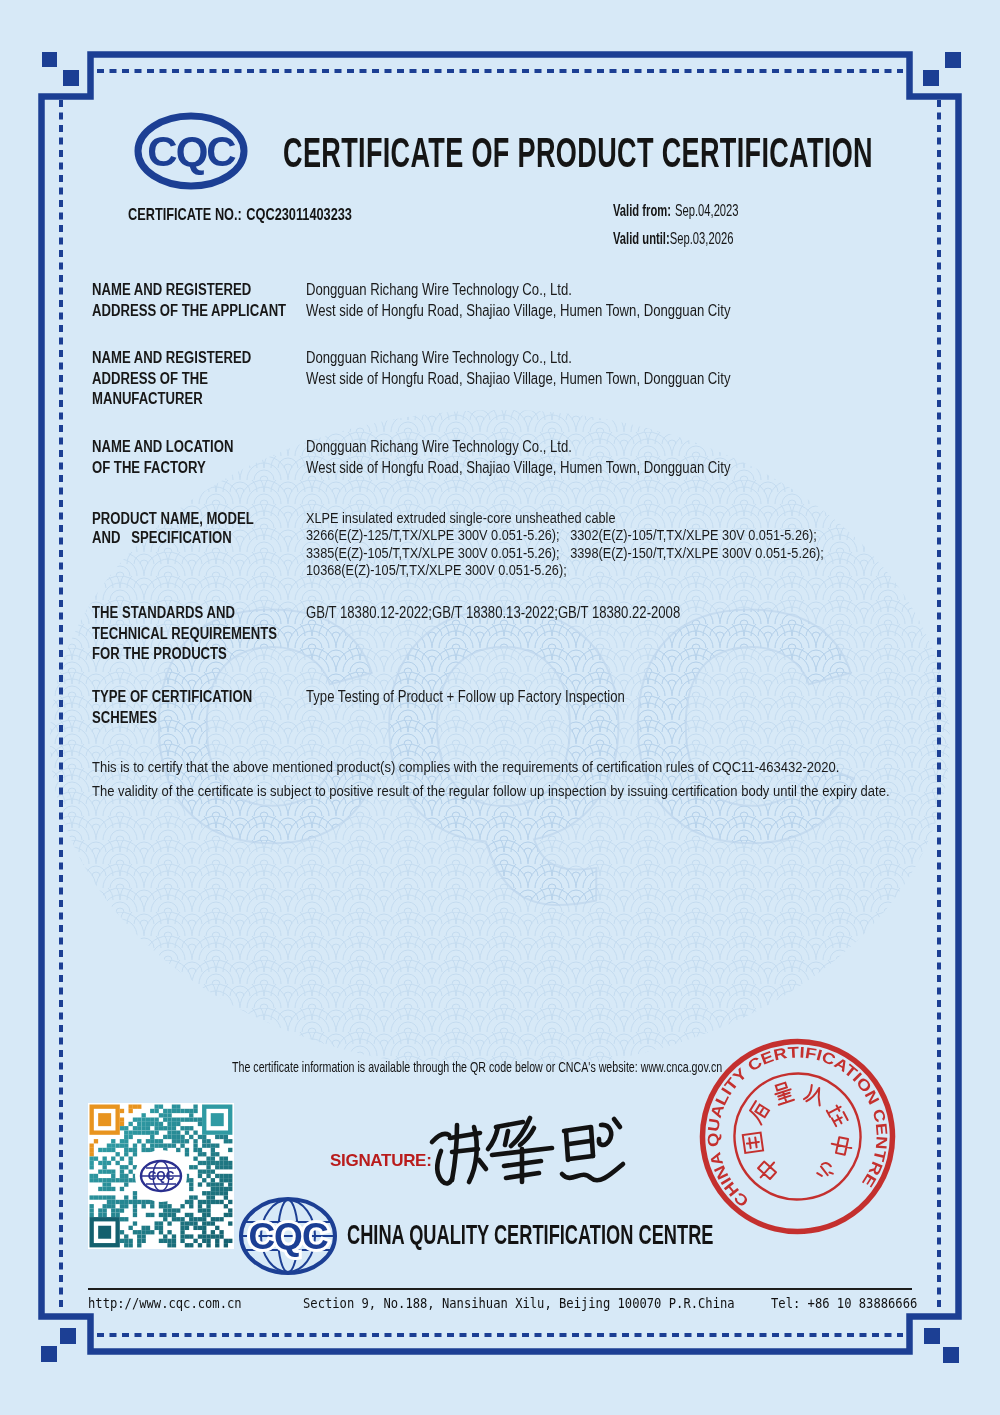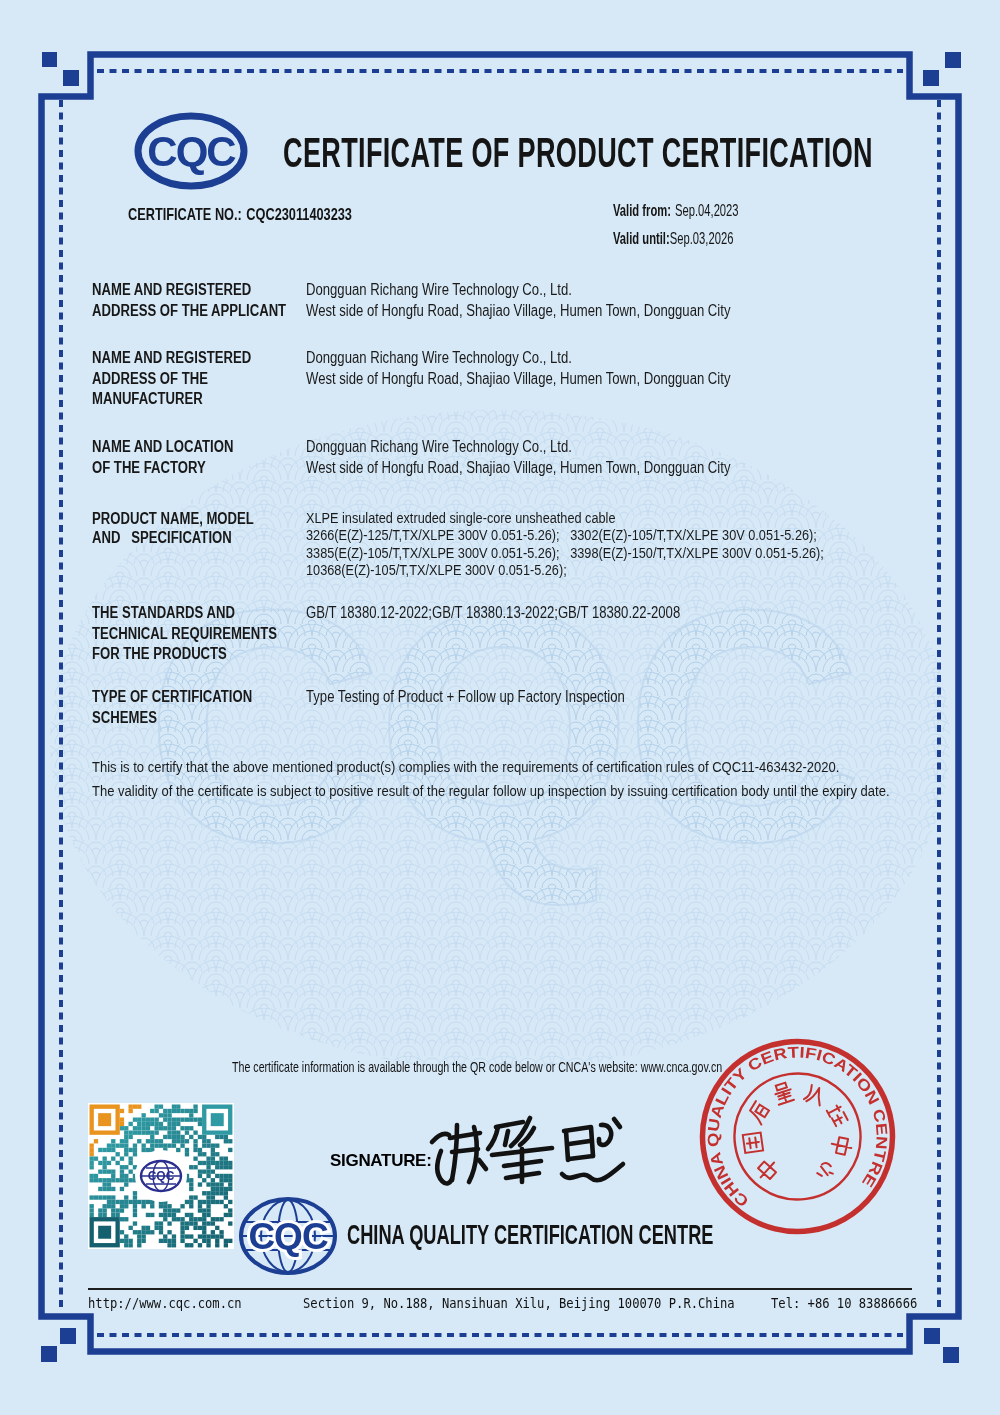--- a/index.html
+++ b/index.html
@@ -15,21 +15,21 @@
   .date-row b{font-weight:bold;}
   .gap{margin-left:6px;}
   .s-label{position:absolute;left:92px;width:240px;font-size:16px;font-weight:bold;line-height:20.5px;
            color:#181818;white-space:pre-wrap;transform:scaleX(.82);transform-origin:0 0;}
   .s-value{position:absolute;left:306px;width:760px;font-size:16px;line-height:20.5px;color:#1a1a1a;
            white-space:pre-wrap;transform:scaleX(.82);transform-origin:0 0;}
   .sec4 .s-value{font-size:15.5px;line-height:17.3px;}
   .sec4 .s-label{line-height:19px;}
   .statement{left:92px;font-size:15.5px;color:#1a1a1a;transform:scaleX(.84);}
   .qr-note{left:232px;top:1058px;font-size:15px;color:#121212;transform:scaleX(.71);}
-  .sig-label{left:330px;top:1151px;font-size:17px;font-weight:bold;color:#000000;letter-spacing:-.3px;}
+  .sig-label{left:330px;top:1151px;font-size:17px;font-weight:bold;color:#b91c1c;letter-spacing:-.3px;}
   .issuer-name{left:347px;top:1218px;font-size:28.5px;font-weight:bold;color:#131313;transform:scaleX(.64);}
   .footer-rule{left:88px;top:1288px;width:824px;height:2px;background:#1d1d1d;}
   .ftext{top:1295px;font-size:13.5px;font-family:"DejaVu Sans Mono",monospace;color:#111;transform:scaleX(.9);}
   .sr{position:absolute;width:1px;height:1px;overflow:hidden;clip:rect(0 0 0 0);}
 </style>
 </head>
 <body>
 
 <div class="page">
 

